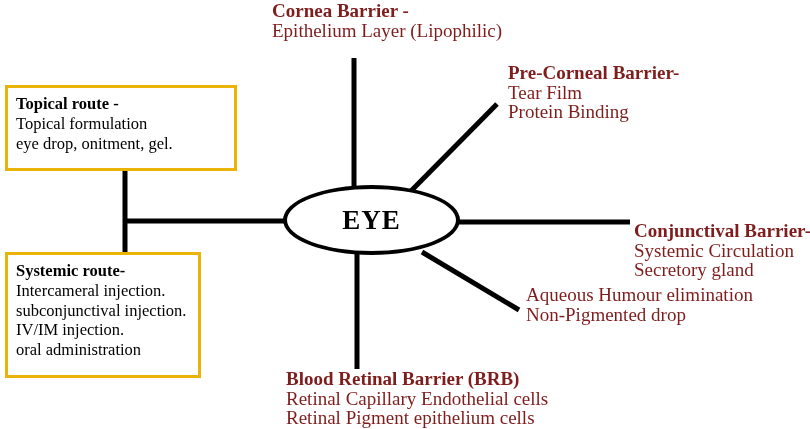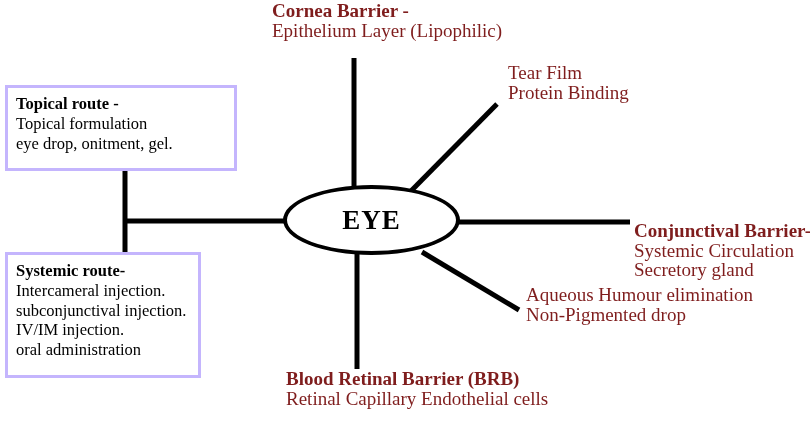--- a/index.html
+++ b/index.html
@@ -30,21 +30,21 @@
     white-space: nowrap;
     color: #7f1d1d;
   }
   .txtblock .hd {
     font-weight: bold;
   }
   .txtblock div { margin: 0; padding: 0; }
 
   .routebox {
     position: absolute;
-    border: 3px solid #c4b5fd;
+    border: 3px solid #eab308;
     background: #fff;
     box-sizing: border-box;
   }
   .routebox .inner {
     position: absolute;
     left: 8px;
     top: 6px;
     font-size: 16.5px;
     line-height: 19.8px;
     white-space: nowrap;
@@ -120,33 +120,35 @@
       <div>oral administration</div>
     </div>
   </div>
 
   <div class="txtblock" style="left:272px; top:1px;">
     <div class="hd">Cornea Barrier -</div>
     <div>Epithelium Layer (Lipophilic)</div>
   </div>
 
   <div class="txtblock" style="left:508px; top:63px;">
+    <div class="hd">Pre-Corneal Barrier-</div>
     <div>Tear Film</div>
     <div>Protein Binding</div>
   </div>
 
   <div class="txtblock" style="left:634px; top:180px;margin-top:41px;">
     <div class="hd">Conjunctival Barrier-</div>
     <div>Systemic Circulation</div>
     <div>Secretory gland</div>
   </div>
 
   <div class="txtblock" style="left:526px; top:285px;">
     <div>Aqueous Humour elimination</div>
     <div>Non-Pigmented drop</div>
   </div>
 
   <div class="txtblock" style="left:286px; top:369px;">
     <div class="hd">Blood Retinal Barrier (BRB)</div>
     <div>Retinal Capillary Endothelial cells</div>
+    <div>Retinal Pigment epithelium cells</div>
   </div>
 
 </div>
 
 </body></html>

